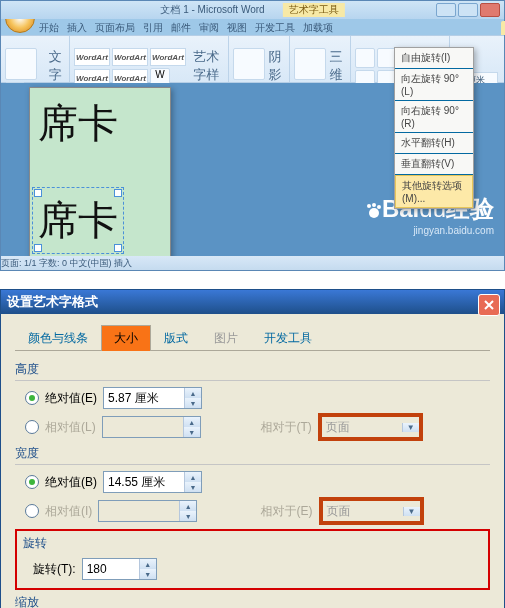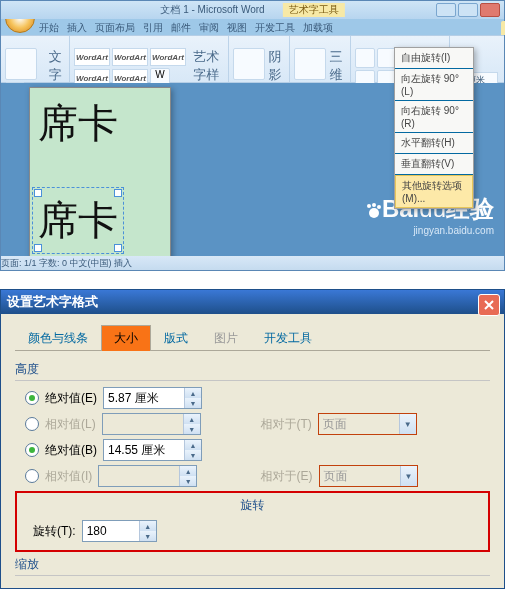--- a/index.html
+++ b/index.html
@@ -52,21 +52,21 @@
   .dlg-tab.active{ background:#f97316; border-color:#aca899; color:#000;}
   .section-title{ color:#1e4f8a; font-size:12px; margin:4px 0 6px; border-bottom:1px solid #c5c5c5; padding-bottom:2px;}
   .row{ display:flex; align-items:center; gap:6px; margin:4px 0 4px 10px;}
   .half{ width:50%; display:flex; align-items:center; gap:6px;}
   .radio{ width:12px; height:12px; border:1px solid #5a7a9a; border-radius:50%; background:#fff; display:inline-flex; align-items:center; justify-content:center;}
   .radio.checked::after{content:"";width:6px;height:6px;border-radius:50%;background:#3cb53c;}
   .spin{ display:inline-flex; border:1px solid #7f9db9; background:#fff; height:20px;}
   .spin input{ border:none; width:72px; padding:0 4px; font-size:12px; outline:none; background:#fff;}
   .spin .arrows{ width:16px; display:flex; flex-direction:column; border-left:1px solid #b5c7dd;}
   .spin .arrows span{ flex:1; background:linear-gradient(#eaf3fc,#cfe0f2); display:flex; align-items:center; justify-content:center; font-size:7px; color:#4a6a8a;}
-  .combo{ display:inline-flex; border:1px solid #c2410c; background:#fff; height:20px;}
+  .combo{ display:inline-flex; border:4px solid #c2410c; background:#fff; height:20px;align-items:center;}
   .combo .val{ width:72px; padding:0 4px; font-size:12px; line-height:20px; color:#999;}
   .combo.disabled{ background:#ece9d8;}
   .combo .dd{ width:16px; background:linear-gradient(#eaf3fc,#cfe0f2); border-left:1px solid #b5c7dd; display:flex; align-items:center; justify-content:center; font-size:8px; color:#4a6a8a;}
   .disabled-text{ color:#aca899;}
   .redbox{ border:2px solid #d40000; padding:4px 6px; margin:2px 0;}
   .dlg-wrap{ position:relative;}
 </style>
 </head>
 <body>
 
@@ -226,20 +226,21 @@
       </div>
       <div class="half">
         <span class="disabled-text">相对于(T)</span>
         <span class="combo disabled">
               <span class="val">页面</span>
               <span class="dd">▼</span>
             </span>
       </div>
     </div>
 
+    <div class="section-title">宽度</div>
     <div class="row">
       <div class="half">
         <span class="radio checked"></span>
         <span>绝对值(B)</span>
         <span class="spin">
               <input value="14.55 厘米" style="">
               <span class="arrows">
                 <span>▲</span>
                 <span>▼</span>
               </span>
@@ -261,21 +262,21 @@
       <div class="half">
         <span class="disabled-text">相对于(E)</span>
         <span class="combo disabled">
               <span class="val">页面</span>
               <span class="dd">▼</span>
             </span>
       </div>
     </div>
 
     <div class="redbox">
-      <div class="section-title" style="border:none;margin:0 0 4px;text-align:center;">旋转</div>
+      <div class="section-title" style="border:none;margin:0 0 4px;">旋转</div>
       <div class="row" style="margin-left:10px">
         <span>旋转(T):</span>
         <span class="spin">
               <input style="width: 48px;" value="180">
               <span class="arrows">
                 <span>▲</span>
                 <span>▼</span>
               </span>
             </span>
       </div>

